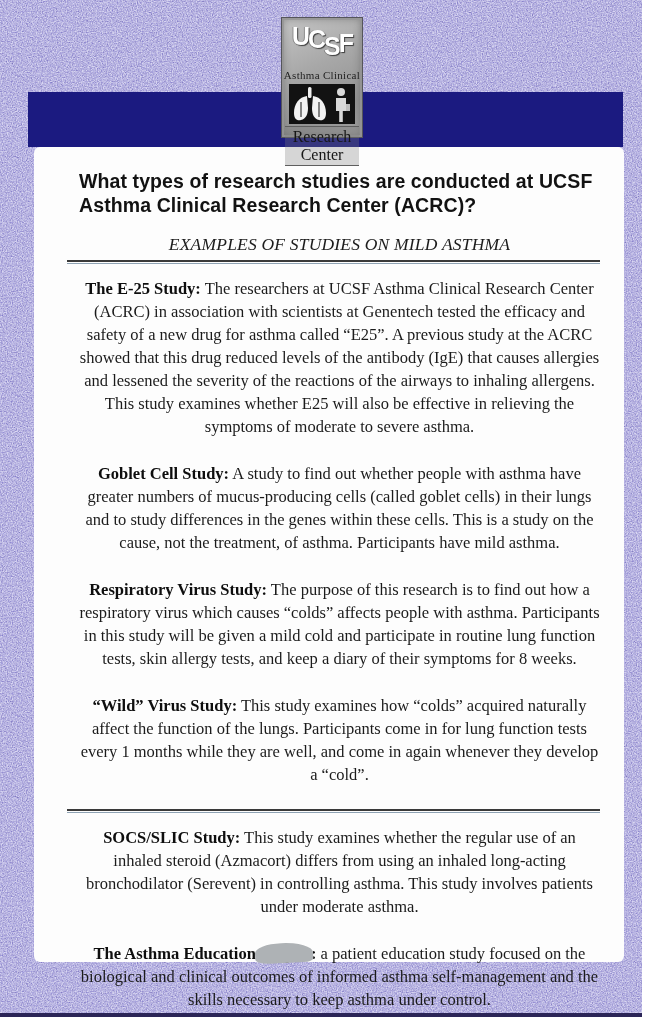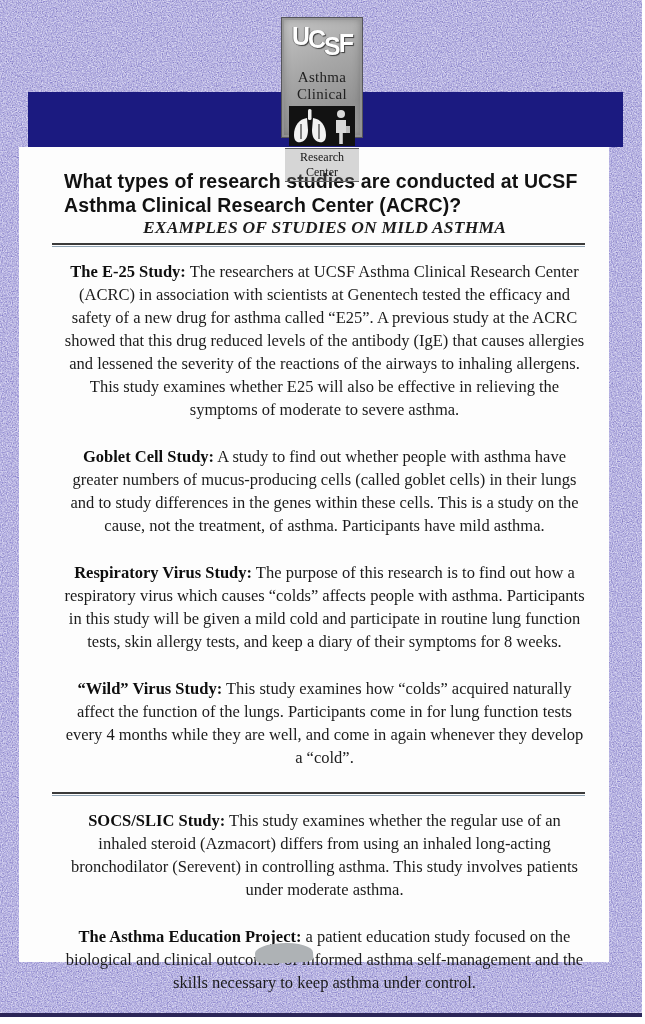--- a/index.html
+++ b/index.html
@@ -18,41 +18,43 @@
     border-bottom:4px solid #2b2557;
   }
   .purple-bg svg{position:absolute;left:0;top:0;display:block;}
   
   .blue-band{
     position:absolute;left:28px;top:92px;width:595px;height:55px;
     background:#1b1a80;
   }
   
   .white-panel{
-    position:absolute;left:19px;top:147px;width:590px;height:815px;
+    position:absolute;left:34px;top:147px;width:590px;height:815px;
     background:#fdfdfd;
     box-sizing:border-box;
     padding:20px 24px 0 45px;
+    border-radius:6px;
   }
   .doc-title{
     font-family:"Liberation Sans",sans-serif;
     font-weight:bold;
     font-size:19.5px;
     line-height:24px;
     color:#121212;
     margin:2px 0 0 0;
     letter-spacing:0.1px;
   }
   .section-heading{
     font-family:"Liberation Serif",serif;
     font-style:italic;
-    font-weight:bold;
+    font-weight:normal;
     font-size:17.5px;
     color:#1c1c1c;
     text-align:center;
+    margin-top:17px;
     letter-spacing:0.2px;
   }
   .heading-rule{
     height:4px;
     margin:5px 0 0 -12px;
     background:linear-gradient(to bottom,#3a3a3a 0px,#3a3a3a 2px,#fdfdfd 2px,#fdfdfd 3px,#8fa3b4 3px,#8fa3b4 4px);
   }
   .study{
     font-size:16.5px;
     line-height:23px;
@@ -81,26 +83,26 @@
     margin-top:3px;
     height:44px;
   }
   .badge-org span{display:inline-block;text-shadow:1px 1px 1px #3c3c3c,-1px 0 0 rgba(70,70,70,.4);}
   .badge-org .u0{transform:translateY(1px);}
   .badge-org .u1{transform:translateY(4px);}
   .badge-org .u2{transform:translateY(11px);}
   .badge-org .u3{transform:translateY(8px);}
   .badge-line1{
     font-family:"Liberation Serif",serif;
-    font-size:15px;color:#1f1f1f;margin-top:4px;letter-spacing:0.3px;
+    font-size:11px;color:#1f1f1f;margin-top:4px;letter-spacing:0.3px;
   }
   .badge-pict{display:block;margin:3px auto 0 auto;width:66px;height:40px;}
   .badge-line2{
     font-family:"Liberation Serif",serif;
-    font-size:12px;color:#161616;
+    font-size:16px;color:#161616;
     display:block;margin:2px 3px 0 3px;
     border-top:1px solid #5e5e5e;border-bottom:1px solid #5e5e5e;
     background:rgba(125,125,125,.30);
     padding:1px 0;
   }
   
   .scan-artifact{
     position:absolute;left:255px;top:943px;width:58px;height:20px;
     background:#aeb2b5;
     border-radius:55% 65% 20% 30%;
@@ -165,21 +167,21 @@
       <span>A study to find out whether people with asthma have greater numbers of mucus-producing cells (called goblet cells) in their lungs and to study differences in the genes within these cells. This is a study on the cause, not the treatment, of asthma. Participants have mild asthma.</span>
     </p>
 
     <p class="study">
       <b class="study-name">Respiratory Virus Study:</b>
       <span>The purpose of this research is to find out how a respiratory virus which causes “colds” affects people with asthma. Participants in this study will be given a mild cold and participate in routine lung function tests, skin allergy tests, and keep a diary of their symptoms for 8 weeks.</span>
     </p>
 
     <p class="study">
       <b class="study-name">“Wild” Virus Study:</b>
-      <span>This study examines how “colds” acquired naturally affect the function of the lungs. Participants come in for lung function tests every 4 months while they are well, and come in again whenever they develop a “cold”.</span>
+      <span>This study examines how “colds” acquired naturally affect the function of the lungs. Participants come in for lung function tests every 1 months while they are well, and come in again whenever they develop a “cold”.</span>
     </p>
 
     <div class="heading-rule"></div>
 
     <p class="study">
       <b class="study-name">SOCS/SLIC Study:</b>
       <span>This study examines whether the regular use of an inhaled steroid (Azmacort) differs from using an inhaled long-acting bronchodilator (Serevent) in controlling asthma. This study involves patients under moderate asthma.</span>
     </p>
 
     <p class="study">

